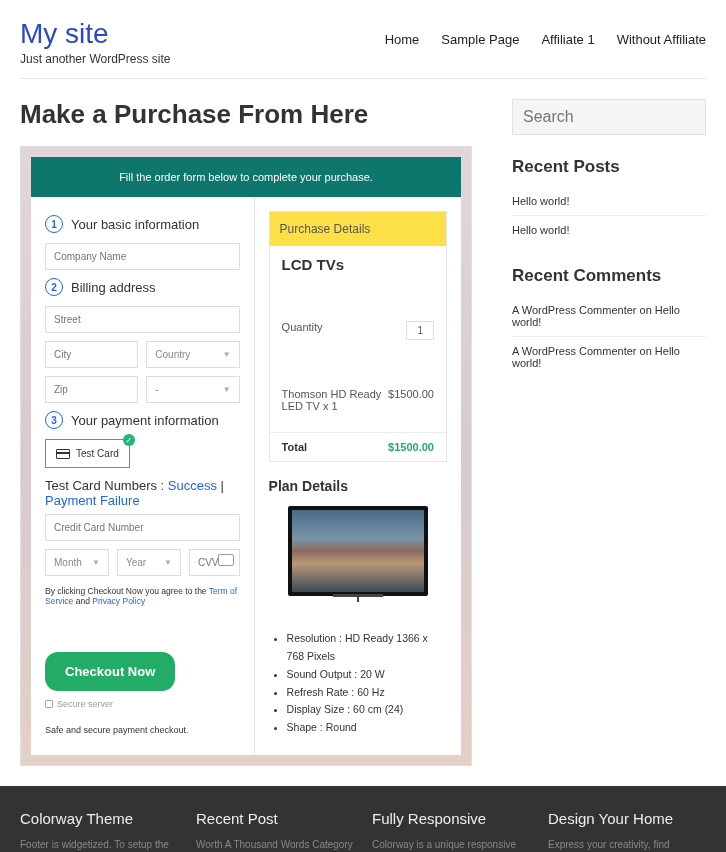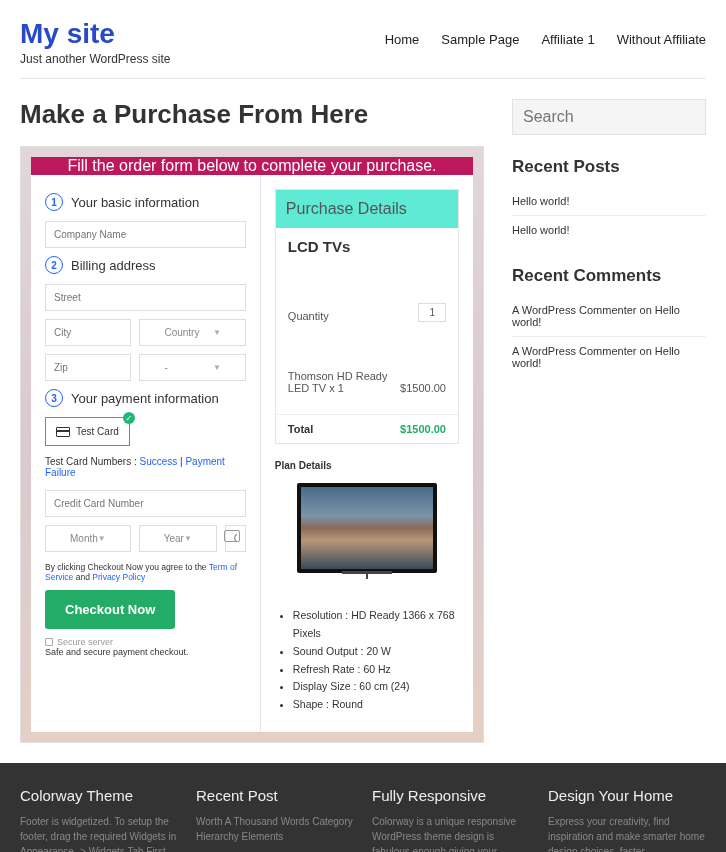--- a/index.html
+++ b/index.html
@@ -1,60 +1,60 @@
 <!DOCTYPE html>
 <html><head>
 <meta charset="utf-8">
 <style>
 * { margin: 0; padding: 0; box-sizing: border-box; }
 body { font-family: Arial, sans-serif; font-size: 13px; color: #333; background: #fff; }
 .container { max-width: 726px; margin: 0 auto; }
 .header { padding: 18px 20px 12px; display: flex; justify-content: space-between; align-items: flex-start; }
 .brand { }
-.site-title { font-size: 28px; font-weight: bold; color: #2849c8; margin-bottom: 2px; }
+.site-title { font-size: 28px; font-weight: normal; color: #2849c8; margin-bottom: 2px; }
 .tagline { font-size: 12px; color: #333; }
 .nav { display: flex; gap: 22px; margin-top: 14px; }
 .nav-item { font-size: 13px; color: #222; cursor: pointer; }
 .divider { border-top: 1px solid #e5e5e5; margin: 0 20px; }
-.main-wrap { display: flex; padding: 20px; gap: 28px; }
+.main-wrap { display: flex; padding: 20px; gap: 40px; }
 .main-col { flex: 1; }
 .sidebar { width: 194px; }
 .page-title { font-size: 26px; font-weight: bold; margin-bottom: 16px; }
 .card-wrap { background: linear-gradient(180deg, #e3d6da 0%, #d8cad0 50%, #e5d0c5 100%); padding: 10px; border: 1px solid #e0e0e0; }
 .card { background: #fff; }
-.banner { background: #be185d; color: #fff; text-align: center; font-size: 16px; }
+.banner { background: #0f766e; color: #fff; text-align: center; padding: 14px; font-size: 11px; }
 .form-area { display: flex; }
 .left-form { width: 52%; padding: 14px 14px 18px; border-right: 1px solid #e5e5e5; }
 .right-form { width: 48%; padding: 14px 14px 18px; }
 .section-head { display: flex; align-items: center; gap: 8px; margin-bottom: 10px; margin-top: 4px; font-size: 13px; font-weight: 500; }
 .step-circle { width: 18px; height: 18px; border: 1.5px solid #2163f5; border-radius: 50%; color: #2163f5; display: flex; align-items: center; justify-content: center; font-size: 10px; font-weight: bold; }
 .row { display: flex; gap: 8px; margin-bottom: 8px; }
 .input { border: 1px solid #ddd; padding: 7px 8px; font-size: 10px; color: #888; width: 100%; background: #fff; }
-.select { border: 1px solid #ddd; padding: 7px 24px; font-size: 10px; color: #888; width: 100%; background: #fff; display: flex; justify-content: space-between; align-items: center; cursor: pointer; }
+.select { border: 1px solid #ddd; padding: 7px 8px; font-size: 10px; color: #888; width: 100%; background: #fff; display: flex; justify-content: space-between; align-items: center; cursor: pointer; }
 .chev { font-size: 8px; color: #aaa; }
 .test-card-box { display: inline-flex; align-items: center; gap: 6px; border: 1px solid #1fb877; padding: 8px 10px; margin-bottom: 10px; position: relative; font-size: 10px; }
 .test-card-box .badge { position: absolute; top: -6px; right: -6px; width: 12px; height: 12px; background: #1fb877; border-radius: 50%; color: #fff; font-size: 8px; display: flex; align-items: center; justify-content: center; }
-.test-numbers { font-size: 10px; color: #333; margin-bottom: 12px; }
+.test-numbers { font-size: 13px; color: #333; margin-bottom: 6px; }
 .test-numbers .link { color: #2163f5; }
 .cvv-wrap { position: relative; width: 100%; }
 .cvv-icon { position: absolute; right: 6px; top: 5px; width: 16px; height: 12px; border: 1px solid #999; border-radius: 2px; }
 .terms { font-size: 8.5px; color: #333; margin: 10px 0 8px; }
 .terms .link { color: #2163f5; }
-.checkout-btn { background: #22ac65; color: #fff; border: none; padding: 12px 20px; font-size: 13px; font-weight: bold; cursor: pointer; border-radius: 3px; }
+.checkout-btn { background: #22ac65; color: #fff; border: none; padding: 12px 20px; font-size: 13px; font-weight: bold; cursor: pointer; border-radius: 13px; margin-top: 38px; }
 .secure { font-size: 9px; color: #999; margin-top: 8px; display: flex; align-items: center; gap: 4px; }
-.safe-text { font-size: 9px; color: #333; margin-top: 0; }
+.safe-text { font-size: 9px; color: #333; margin-top: 16px; }
 .summary-box { border: 1px solid #e5e5e5; }
-.summary-head { background: #5eead4; padding: 10px; font-size: 16px; color: #555; }
+.summary-head { background: #fde047; padding: 10px; font-size: 12px; color: #555; }
 .summary-body { padding: 10px 12px; }
 .lcd-title { font-size: 15px; font-weight: bold; margin-bottom: 10px; }
-.sum-row { display: flex; justify-content: space-between; align-items: flex-end; font-size: 11px; color: #555; margin-bottom: 10px; margin-top: 48px; }
+.sum-row { display: flex; justify-content: space-between; align-items: flex-start; font-size: 11px; color: #555; margin-bottom: 10px; margin-top: 48px; }
 .qty-box { border: 1px solid #ddd; padding: 3px 10px; font-size: 10px; background: #fff; }
 .total-row { display: flex; justify-content: space-between; font-size: 11px; font-weight: bold; padding: 8px 12px; border-top: 1px solid #eee; }
 .total-row .amt { color: #22ac65; }
-.plan-title { font-size: 10px; font-weight: bold; margin: 16px 0 12px; }
+.plan-title { font-size: 14px; font-weight: bold; margin: 16px 0 12px; }
 .tv-img { width: 140px; height: 110px; margin: 0 auto 14px; display: block; position: relative; }
 .tv-screen { width: 140px; height: 90px; background: linear-gradient(180deg, #4a6a8a 0%, #7a95a8 35%, #8a6a5a 50%, #b89878 65%, #3a4a5a 100%); border: 4px solid #111; border-radius: 2px; }
 .tv-stand { width: 50px; height: 3px; background: #444; margin: 6px auto 0; }
 .tv-stand::before { content: ""; display: block; width: 2px; height: 8px; background: #444; margin: -8px auto 0; }
 .specs { list-style: disc; padding-left: 18px; font-size: 10.5px; color: #333; line-height: 1.7; }
 .search-box { border: 1px solid #e2e2e2; background: #f5f5f5; display: flex; align-items: center; padding: 8px 10px; margin-bottom: 22px; }
 .search-input { border: none; background: transparent; font-size: 16px; color: #888; flex: 1; outline: none; }
 .search-icon { font-size: 14px; }
 .side-heading { font-size: 17px; font-weight: bold; margin-bottom: 10px; }
 .side-item { font-size: 11px; padding: 8px 0; border-bottom: 1px solid #eee; cursor: pointer; }

